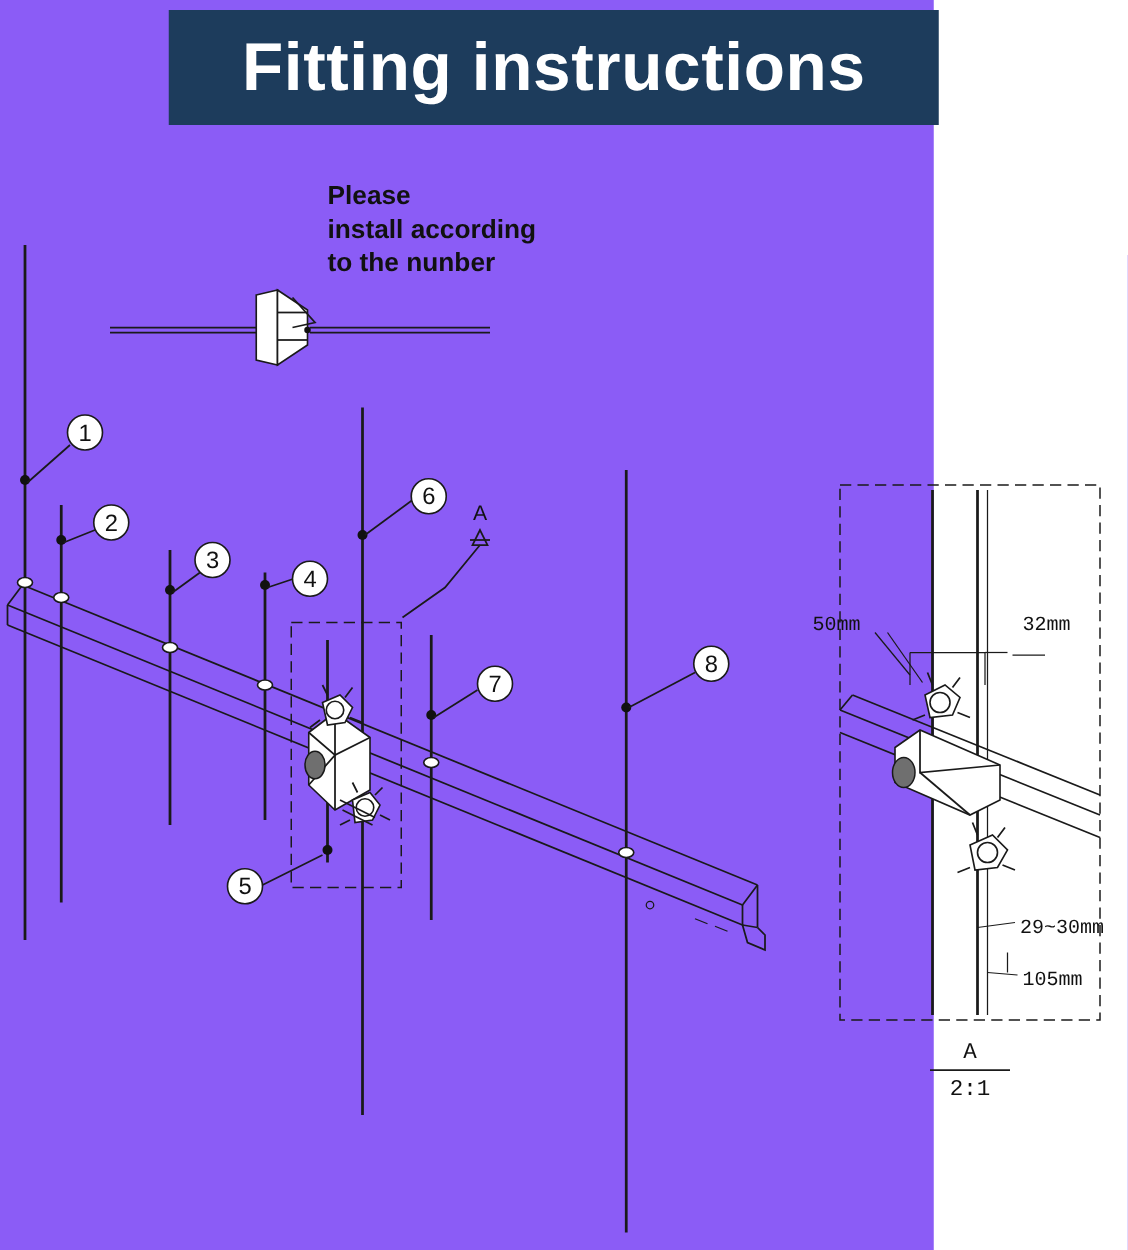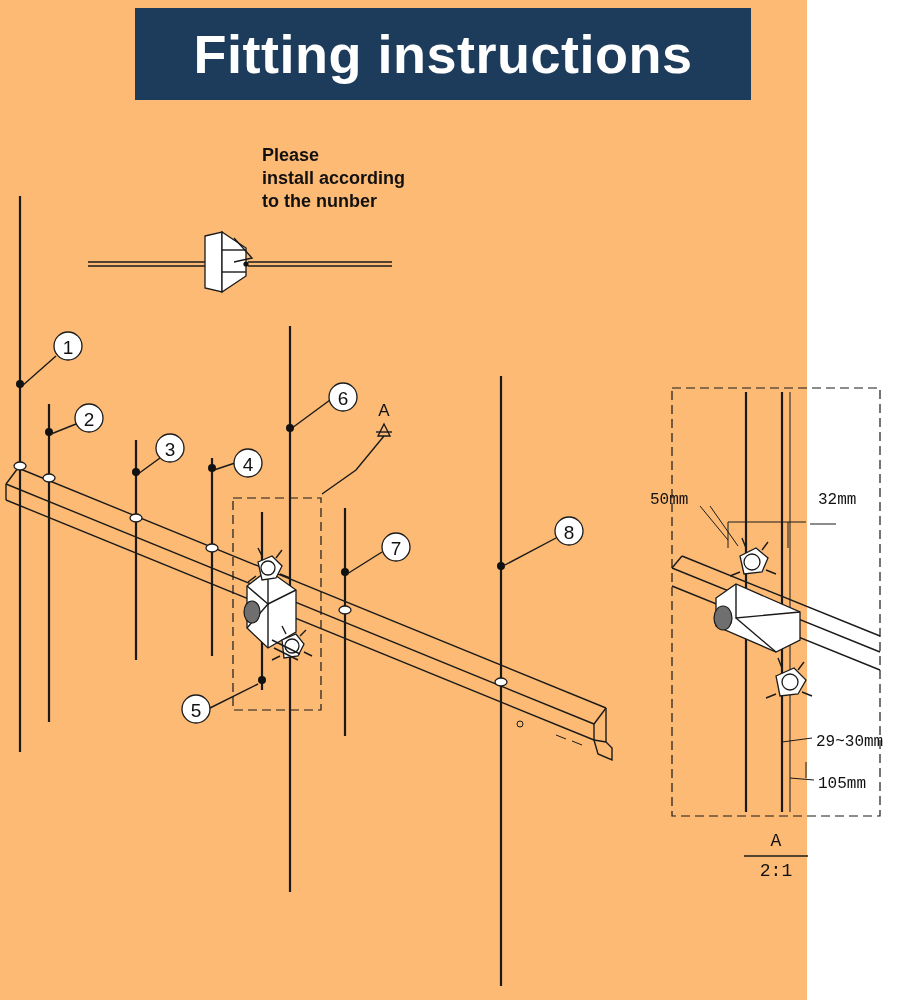--- a/index.html
+++ b/index.html
@@ -10,23 +10,23 @@
   body {
     width: 902px;
     height: 1000px;
     position: relative;
     overflow: hidden;
     font-family: "Liberation Sans", sans-serif;
   }
   #page {
     position: absolute;
     left: 0; top: 0;
-    width: 807px;
+    width: 747px;
     height: 1000px;
-    background: #fdba74;
+    background: #8b5cf6;
   }
   
   .title-banner {
     position: absolute;
     left: 135px;
     top: 8px;
     width: 616px;
     height: 92px;
     background: #1d3c5c;
     display: flex;
@@ -40,21 +40,21 @@
     letter-spacing: 0.5px;
     font-family: "Liberation Sans", sans-serif;
     line-height: 1;
   }
   
   .note {
     position: absolute;
     left: 262px;
     top: 144px;
     width: 245px;
-    font-size: 18px;
+    font-size: 21px;
     font-weight: bold;
     color: #111111;
     line-height: 1.28;
     white-space: pre-line;
   }
   
   svg.drawing {
     position: absolute;
     left: 0;
     top: 0;

